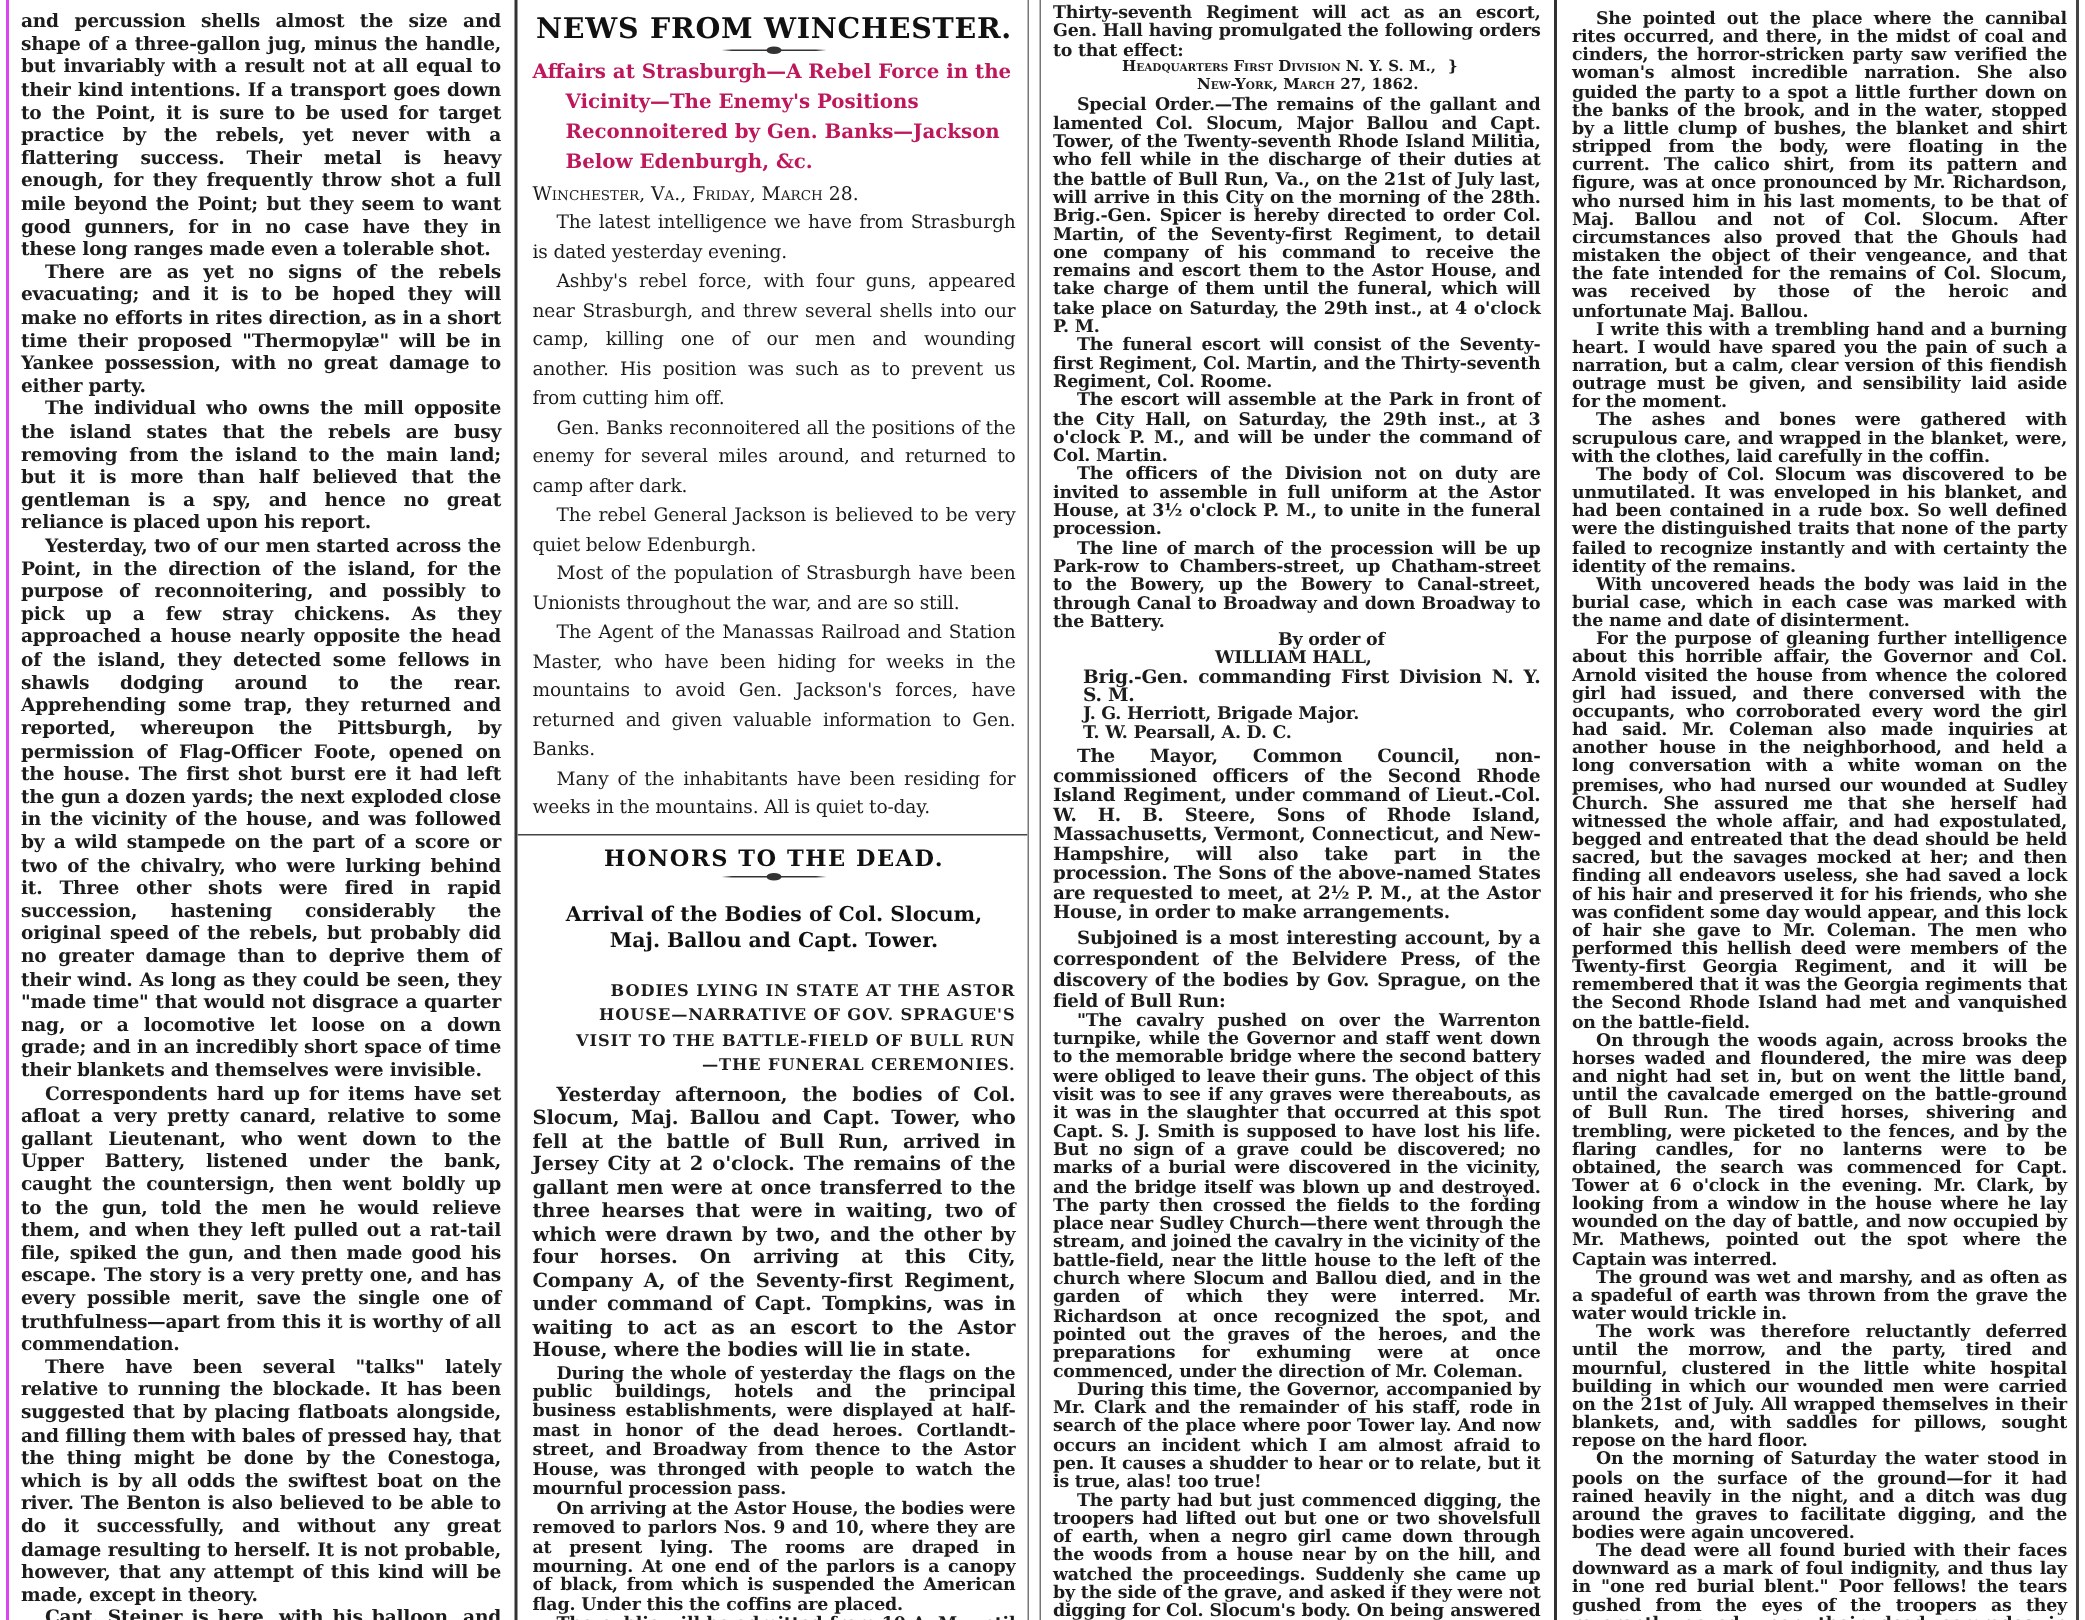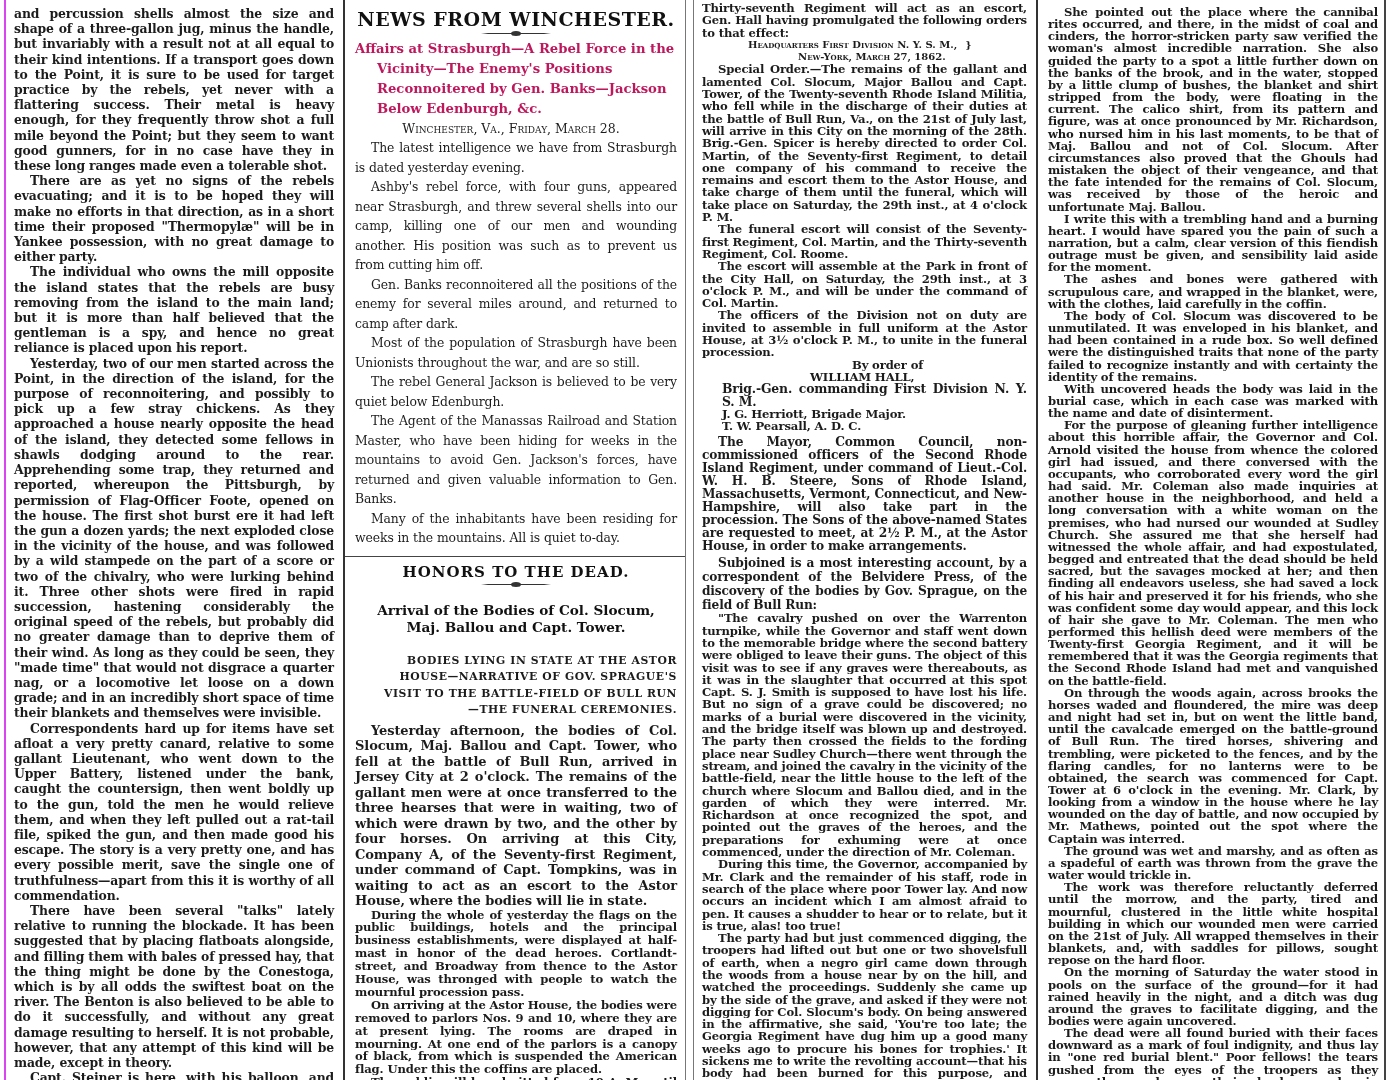--- a/index.html
+++ b/index.html
@@ -49,61 +49,61 @@
     font-family:"DejaVu Serif", serif; font-weight:bold; font-size:13.2px;
     line-height:20px; padding-left:22px; text-indent:-22px; margin:0 0 2px 0; color:#be185d;
   }
   .subhead2 {
     text-align:center; font-weight:bold; font-size:13.6px; line-height:17px; margin:17px; color:#111;
   }
   .caps-sub {
     font-weight:bold; font-size:10.8px; line-height:16.5px; letter-spacing:0.6px;
     padding-left:28px; text-indent:-28px; margin:0 0 4px 0;text-align:right;
   }
-  .dateline { text-align:center; font-size:12.5px; padding-right:10px; margin:0 0 2px 0; }
+  .dateline { text-align:left; font-size:12.5px; padding-right:10px; margin:0 0 2px 0; }
   .sc { font-variant:small-caps; }
   .section-box {
     border-top:1px solid #444; margin:8px -8px 4px -10px; padding-top:4px;
   }
   .hq { text-align:left; font-size:10px; line-height:12.3px; font-weight:bold; }
   .hq1 { padding-left:46px; }
   .hq2 { padding-left:96px; }
   .brace { display:inline-block; margin-left:8px; }
   .sig-name { padding-left:108px; letter-spacing:1px; }
   .sig-line { padding-left:20px; }
   .byorder { padding-left:150px; }
 </style>
 </head>
 <body>
 
 <div class="page">
 
   <div class="col" id="c1">
     <p class="noindent">and percussion shells almost the size and shape of a three-gallon jug, minus the handle, but invariably with a result not at all equal to their kind intentions. If a transport goes down to the Point, it is sure to be used for target practice by the rebels, yet never with a flattering success. Their metal is heavy enough, for they frequently throw shot a full mile beyond the Point; but they seem to want good gunners, for in no case have they in these long ranges made even a tolerable shot.</p>
-    <p>There are as yet no signs of the rebels evacuating; and it is to be hoped they will make no efforts in that direction, as in a short time their proposed "Thermopylæ" will be in Yankee possession, with no great damage to either party.</p>
+    <p>There are as yet no signs of the rebels evacuating; and it is to be hoped they will make no efforts in rites direction, as in a short time their proposed "Thermopylæ" will be in Yankee possession, with no great damage to either party.</p>
     <p>The individual who owns the mill opposite the island states that the rebels are busy removing from the island to the main land; but it is more than half believed that the gentleman is a spy, and hence no great reliance is placed upon his report.</p>
     <p>Yesterday, two of our men started across the Point, in the direction of the island, for the purpose of reconnoitering, and possibly to pick up a few stray chickens. As they approached a house nearly opposite the head of the island, they detected some fellows in shawls dodging around to the rear. Apprehending some trap, they returned and reported, whereupon the Pittsburgh, by permission of Flag-Officer Foote, opened on the house. The first shot burst ere it had left the gun a dozen yards; the next exploded close in the vicinity of the house, and was followed by a wild stampede on the part of a score or two of the chivalry, who were lurking behind it. Three other shots were fired in rapid succession, hastening considerably the original speed of the rebels, but probably did no greater damage than to deprive them of their wind. As long as they could be seen, they "made time" that would not disgrace a quarter nag, or a locomotive let loose on a down grade; and in an incredibly short space of time their blankets and themselves were invisible.</p>
     <p>Correspondents hard up for items have set afloat a very pretty canard, relative to some gallant Lieutenant, who went down to the Upper Battery, listened under the bank, caught the countersign, then went boldly up to the gun, told the men he would relieve them, and when they left pulled out a rat-tail file, spiked the gun, and then made good his escape. The story is a very pretty one, and has every possible merit, save the single one of truthfulness—apart from this it is worthy of all commendation.</p>
     <p>There have been several "talks" lately relative to running the blockade. It has been suggested that by placing flatboats alongside, and filling them with bales of pressed hay, that the thing might be done by the Conestoga, which is by all odds the swiftest boat on the river. The Benton is also believed to be able to do it successfully, and without any great damage resulting to herself. It is not probable, however, that any attempt of this kind will be made, except in theory.</p>
     <p>Capt. Steiner is here, with his balloon, and has pushed matters so far that he will make an ascent this afternoon.</p>
 
   </div>
 
   <div class="col" id="c2">
     <div>
       <div class="headline">NEWS FROM WINCHESTER.</div>
       <div class="rule"></div>
       <div class="subhead">Affairs at Strasburgh—A Rebel Force in the Vicinity—The Enemy's Positions Reconnoitered by Gen. Banks—Jackson Below Edenburgh, &amp;c.</div>
       <div class="dateline sc">Winchester, Va., Friday, March 28.</div>
       <div class="body1">
         <p>The latest intelligence we have from Strasburgh is dated yesterday evening.</p>
         <p>Ashby's rebel force, with four guns, appeared near Strasburgh, and threw several shells into our camp, killing one of our men and wounding another. His position was such as to prevent us from cutting him off.</p>
         <p>Gen. Banks reconnoitered all the positions of the enemy for several miles around, and returned to camp after dark.</p>
+        <p>The rebel General Jackson is believed to be very quiet below Edenburgh.</p>
         <p>Most of the population of Strasburgh have been Unionists throughout the war, and are so still.</p>
-        <p>The rebel General Jackson is believed to be very quiet below Edenburgh.</p>
         <p>The Agent of the Manassas Railroad and Station Master, who have been hiding for weeks in the mountains to avoid Gen. Jackson's forces, have returned and given valuable information to Gen. Banks.</p>
         <p>Many of the inhabitants have been residing for weeks in the mountains. All is quiet to-day.</p>
       </div>
     </div>
     <div class="section-box">
       <div style="padding:0 8px 0 10px;">
         <div class="headline" style="font-size:15px;letter-spacing:1px;">HONORS TO THE DEAD.</div>
         <div class="rule"></div>
         <div class="subhead2">Arrival of the Bodies of Col. Slocum, Maj. Ballou and Capt. Tower.</div>
         <div class="caps-sub">BODIES LYING IN STATE AT THE ASTOR HOUSE—NARRATIVE OF GOV. SPRAGUE'S VISIT TO THE BATTLE-FIELD OF BULL RUN—THE FUNERAL CEREMONIES.</div>
@@ -121,20 +121,21 @@
   <div class="col" id="c3">
     <p class="noindent">Thirty-seventh Regiment will act as an escort, Gen. Hall having promulgated the following orders to that effect:</p>
     <div class="hq hq1 sc">
       <span>Headquarters First Division N. Y. S. M.,</span><span class="brace">}</span>
     </div>
     <div class="hq hq2 sc">New-York, March 27, 1862.</div>
     <p>Special Order.—The remains of the gallant and lamented Col. Slocum, Major Ballou and Capt. Tower, of the Twenty-seventh Rhode Island Militia, who fell while in the discharge of their duties at the battle of Bull Run, Va., on the 21st of July last, will arrive in this City on the morning of the 28th. Brig.-Gen. Spicer is hereby directed to order Col. Martin, of the Seventy-first Regiment, to detail one company of his command to receive the remains and escort them to the Astor House, and take charge of them until the funeral, which will take place on Saturday, the 29th inst., at 4 o'clock P. M.</p>
     <p>The funeral escort will consist of the Seventy-first Regiment, Col. Martin, and the Thirty-seventh Regiment, Col. Roome.</p>
     <p>The escort will assemble at the Park in front of the City Hall, on Saturday, the 29th inst., at 3 o'clock P. M., and will be under the command of Col. Martin.</p>
     <p>The officers of the Division not on duty are invited to assemble in full uniform at the Astor House, at 3½ o'clock P. M., to unite in the funeral procession.</p>
+    <p>The line of march of the procession will be up Park-row to Chambers-street, up Chatham-street to the Bowery, up the Bowery to Canal-street, through Canal to Broadway and down Broadway to the Battery.</p>
     <p class="noindent byorder">By order of</p>
     <p class="noindent sig-name">WILLIAM HALL,</p>
     <p class="noindent sig-line" style="font-size:12.4px;">Brig.-Gen. commanding First Division N. Y. S. M.</p>
     <p class="noindent sig-line">J. G. Herriott, Brigade Major.</p>
     <p class="noindent sig-line" style="margin-bottom:4px;">T. W. Pearsall, A. D. C.</p>
     <p style="font-size:12.2px;line-height:13px;">The Mayor, Common Council, non-commissioned officers of the Second Rhode Island Regiment, under command of Lieut.-Col. W. H. B. Steere, Sons of Rhode Island, Massachusetts, Vermont, Connecticut, and New-Hampshire, will also take part in the procession. The Sons of the above-named States are requested to meet, at 2½ P. M., at the Astor House, in order to make arrangements.</p>
     <p style="font-size:12.2px;line-height:14px;margin-top:3px;">Subjoined is a most interesting account, by a correspondent of the Belvidere Press, of the discovery of the bodies by Gov. Sprague, on the field of Bull Run:</p>
     <p>"The cavalry pushed on over the Warrenton turnpike, while the Governor and staff went down to the memorable bridge where the second battery were obliged to leave their guns. The object of this visit was to see if any graves were thereabouts, as it was in the slaughter that occurred at this spot Capt. S. J. Smith is supposed to have lost his life. But no sign of a grave could be discovered; no marks of a burial were discovered in the vicinity, and the bridge itself was blown up and destroyed. The party then crossed the fields to the fording place near Sudley Church—there went through the stream, and joined the cavalry in the vicinity of the battle-field, near the little house to the left of the church where Slocum and Ballou died, and in the garden of which they were interred. Mr. Richardson at once recognized the spot, and pointed out the graves of the heroes, and the preparations for exhuming were at once commenced, under the direction of Mr. Coleman.</p>
     <p>During this time, the Governor, accompanied by Mr. Clark and the remainder of his staff, rode in search of the place where poor Tower lay. And now occurs an incident which I am almost afraid to pen. It causes a shudder to hear or to relate, but it is true, alas! too true!</p>
     <p>The party had but just commenced digging, the troopers had lifted out but one or two shovelsfull of earth, when a negro girl came down through the woods from a house near by on the hill, and watched the proceedings. Suddenly she came up by the side of the grave, and asked if they were not digging for Col. Slocum's body. On being answered in the affirmative, she said, 'You're too late; the Georgia Regiment have dug him up a good many weeks ago to procure his bones for trophies.' It sickens me to write the revolting account—that his body had been burned for this purpose, and finding the bones consume with the flesh, and the stench intolerable, they had thrown dirt on the fire to extinguish it.</p>

